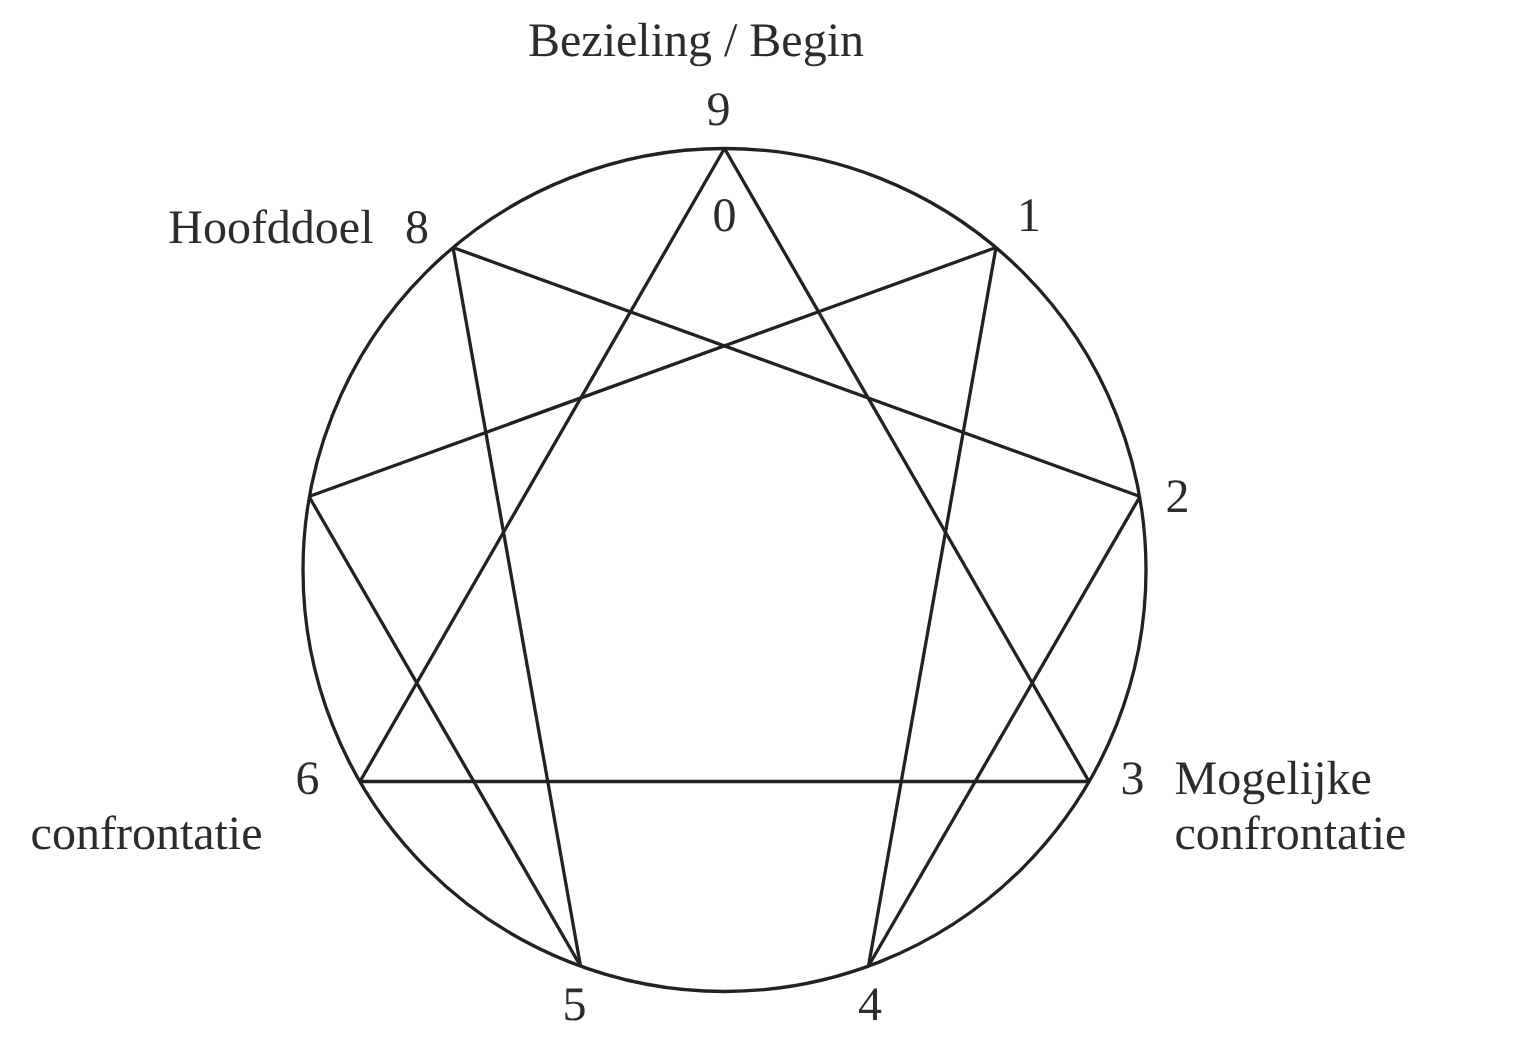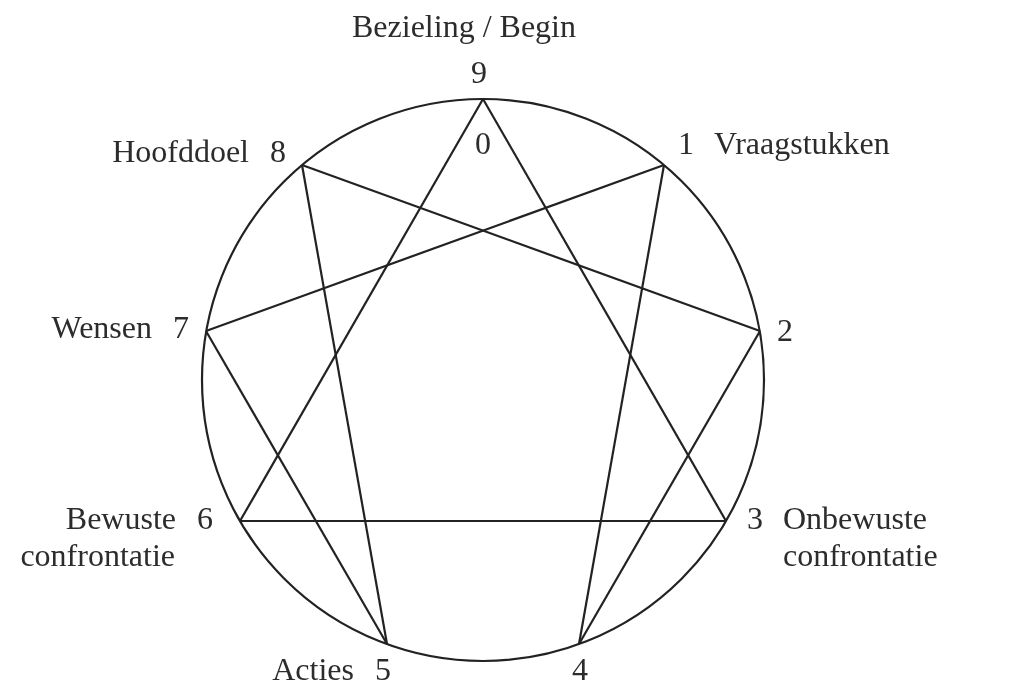--- a/index.html
+++ b/index.html
@@ -60,55 +60,48 @@
         <line x1="206" y1="331" x2="664" y2="165"></line>
       </g>
   </svg>
 
   <div class="label centered pos-title">Bezieling / Begin</div>
   <div class="label centered pos-n9">9</div>
   <div class="label centered pos-n0">0</div>
 
   <div class="label row rgap pos-p1">
     <span>1</span>
-    <span>Vraagstukken</span>
   </div>
 
   <div class="label row rgap pos-p2">
     <span>2</span>
   </div>
 
   <div class="label col two-line pos-p3">
     <div class="row rgap">
       <span>3</span>
-      <span>Onbewuste</span>
+      <span>Mogelijke</span>
     </div>
     <div class="indent-l">confrontatie</div>
   </div>
 
   <div class="label row rgap pos-p4">
     <span>4</span>
   </div>
 
   <div class="label row lgap pos-p5">
-    <span>Acties</span>
     <span>5</span>
   </div>
 
   <div class="label col right two-line pos-p6">
     <div class="row lgap">
-      <span>Bewuste</span>
       <span>6</span>
     </div>
     <div class="indent-r">confrontatie</div>
   </div>
 
-  <div class="label row lgap pos-p7">
-    <span>Wensen</span>
-    <span>7</span>
-  </div>
 
   <div class="label row lgap pos-p8">
     <span>Hoofddoel</span>
     <span>8</span>
   </div>
 
 </div>
 
 </body></html>

